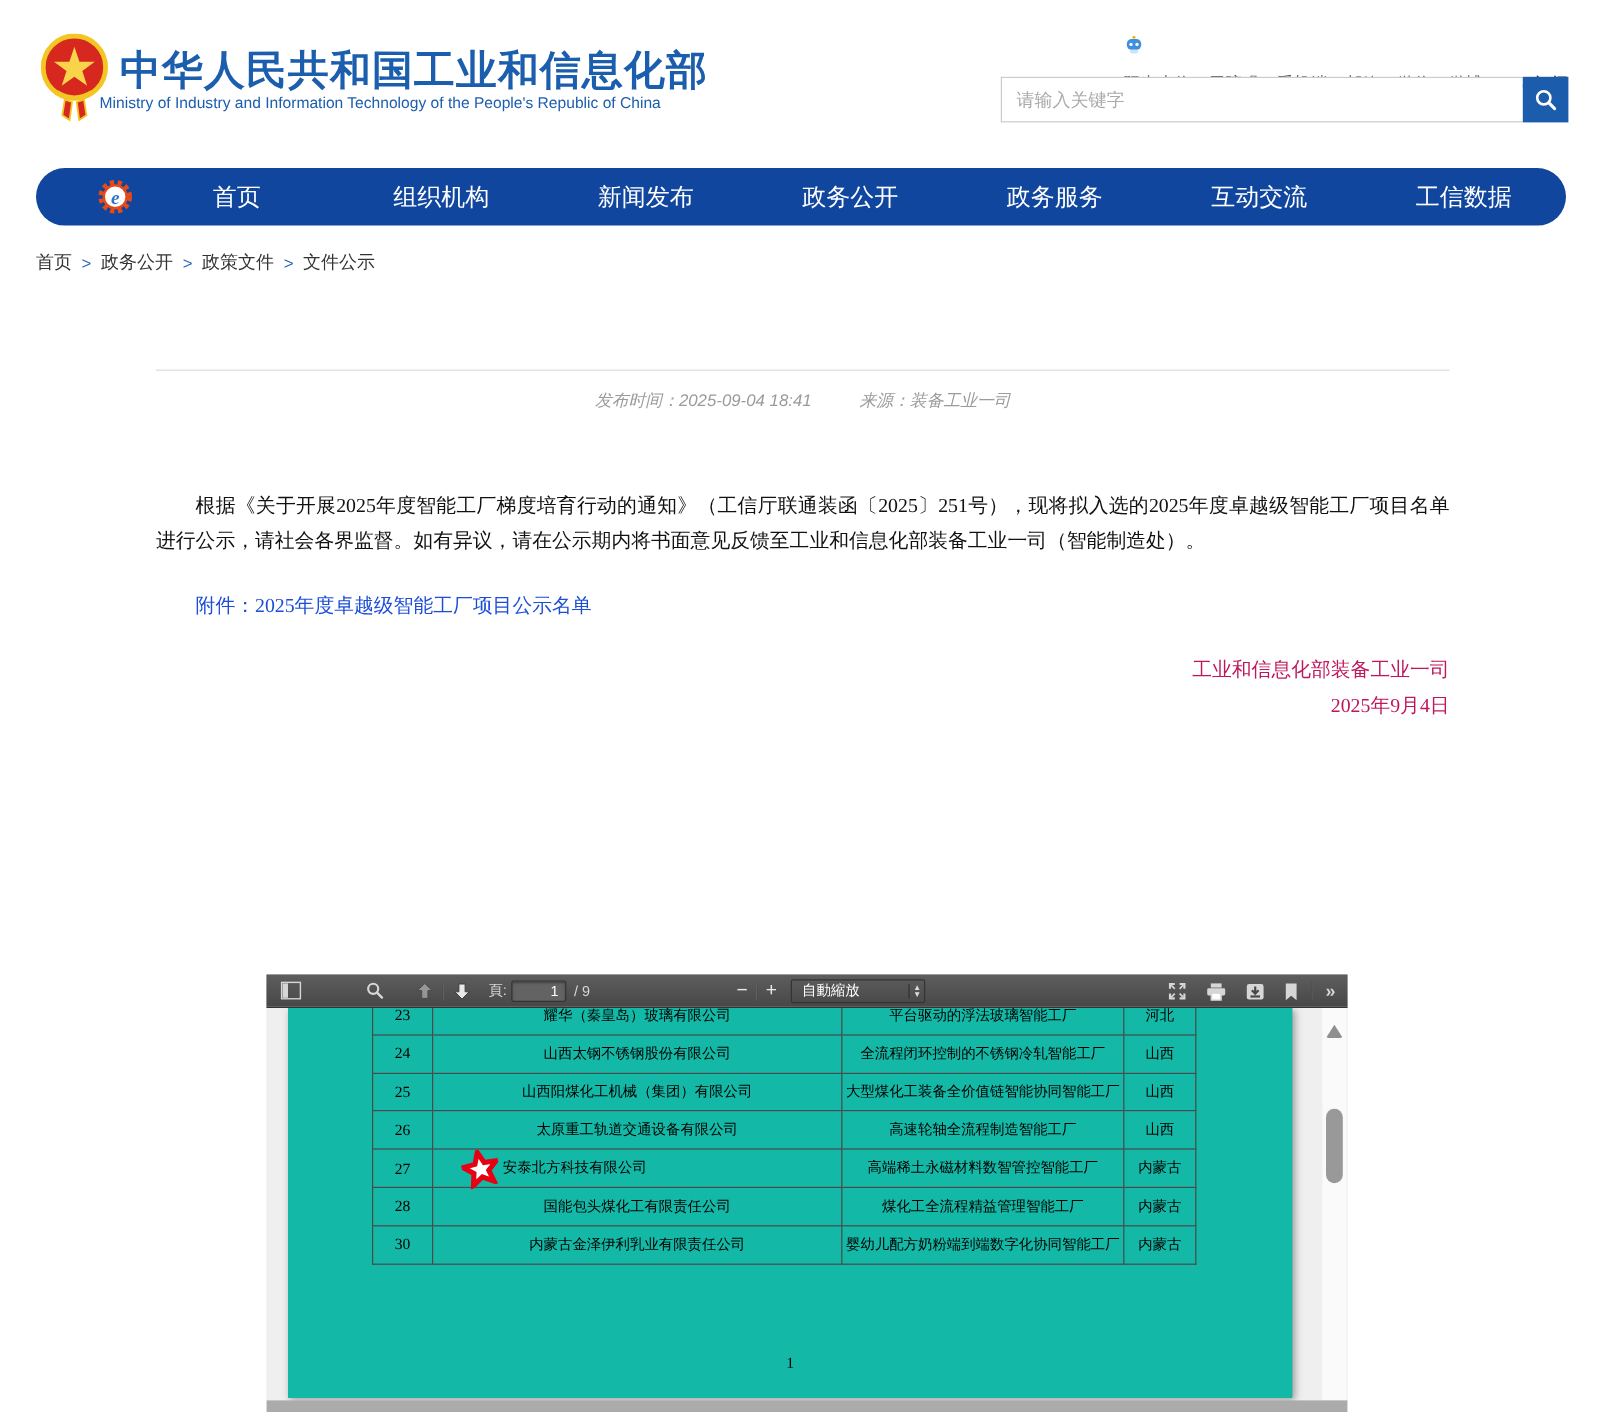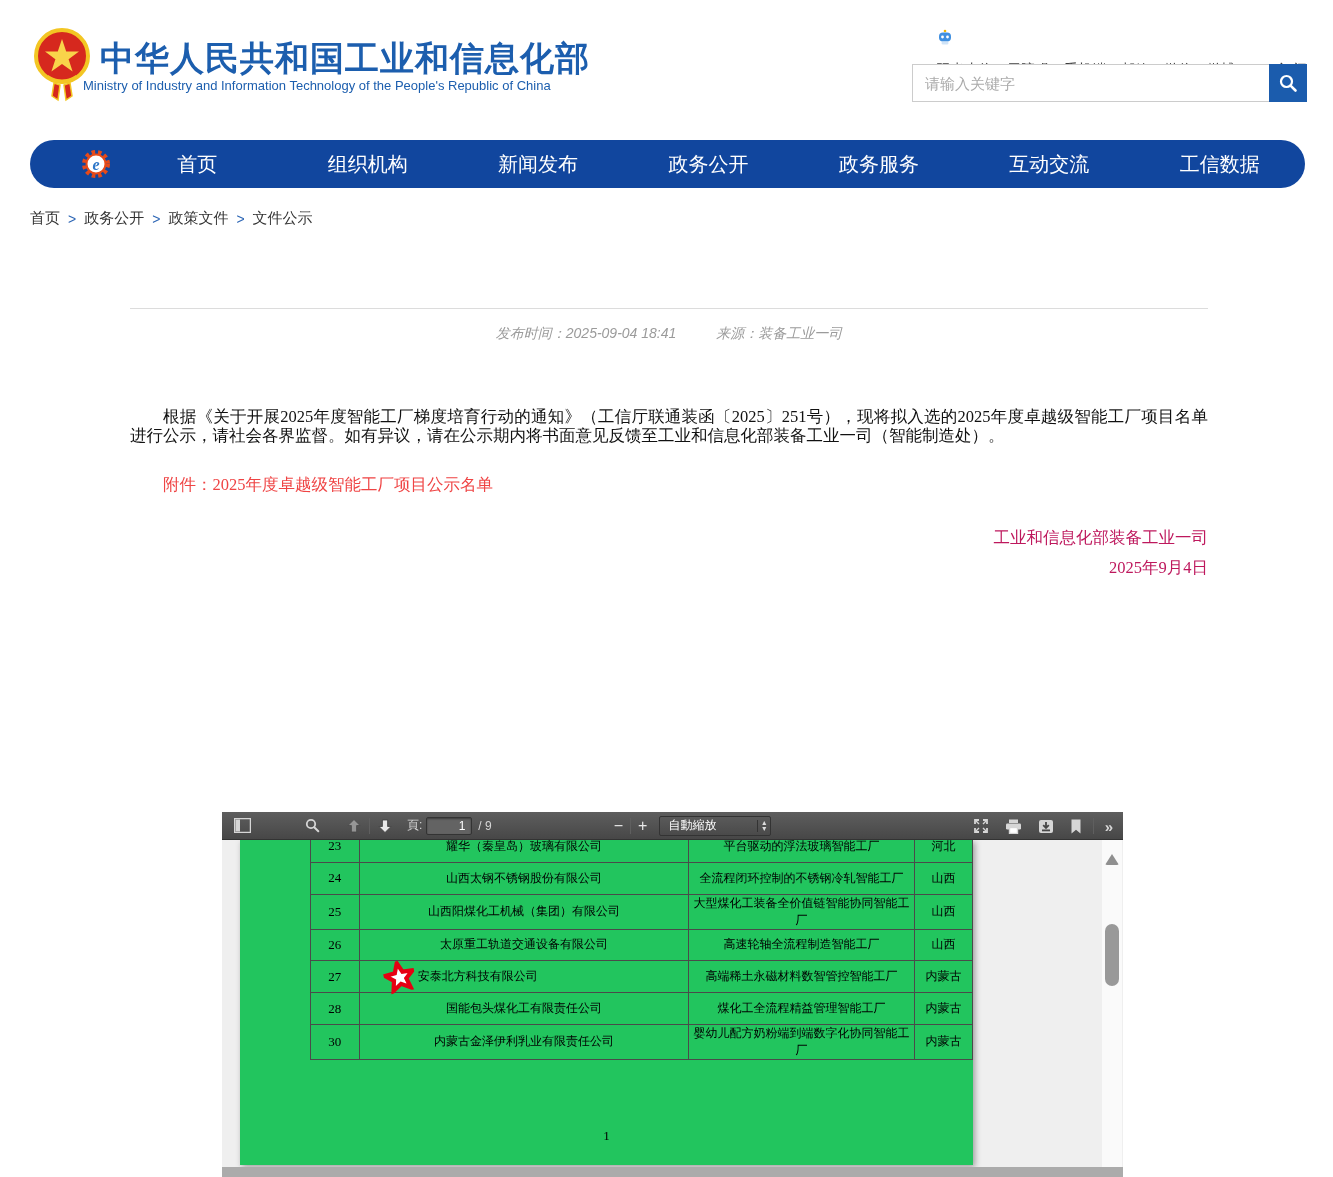--- a/index.html
+++ b/index.html
@@ -7,21 +7,21 @@
   .canvas { position:relative; width:1333px; height:1177px; background:#fff; overflow:hidden; }
 
   
   .header { position:absolute; top:0; left:0; width:1333px; height:130px; background:#fff; }
   .emblem { position:absolute; left:34px; top:28px; width:56px; height:74px; }
   .site-title { position:absolute; left:100px; top:36px; color:#1c5eae; font-size:34px; font-weight:bold; letter-spacing:1px; white-space:nowrap; }
   .site-subtitle { position:absolute; left:83px; top:78px; color:#1c5eae; font-size:13px; white-space:nowrap; }
   .quick-links { position:absolute; right:26px; top:28px; display:flex; align-items:flex-start; gap:15px; font-size:14px; color:#3d3d3d;flex-direction:column; }
   .quick-links a { color:#3d3d3d; text-decoration:none; white-space:nowrap; }
   .robot-ic { width:18px; height:18px; display:inline-block; vertical-align:middle; }
-  .search-wrap { position:absolute; right:26px; top:64px; width:395px; height:38px; display:flex; }
+  .search-wrap { position:absolute; right:26px; top:64px; width:473px; height:38px; display:flex; }
   .search-input { flex:1; height:38px; border:1px solid #ccc; border-right:none; padding:0 12px; font-size:15px; color:#333; outline:none; }
   .search-input::placeholder { color:#aaa; }
   .search-btn { width:38px; height:38px; background:#1b5cad; border:none; cursor:pointer; display:flex; align-items:center; justify-content:center; }
 
   
   .nav { position:absolute; left:30px; top:140px; width:1275px; height:48px; background:#11469e; border-radius:26px; display:flex; align-items:center; }
   .nav-logo { margin-left:50px; width:32px; height:32px; flex:0 0 auto; }
   .nav-items { flex:1; display:flex; }
   .nav-items a { flex:1; text-align:center; color:#fff; font-size:20px; text-decoration:none; white-space:nowrap; }
 
@@ -29,41 +29,41 @@
   .breadcrumb { position:absolute; left:30px; top:209px; font-size:15px; color:#333; display:flex; align-items:center; gap:8px; }
   .breadcrumb a { color:#333; text-decoration:none; }
   .bc-sep { color:#2d66b5; font-size:14px; }
 
   
   .article { position:absolute; left:130px; top:280px; width:1078px; font-family:"Liberation Serif","DejaVu Serif",serif; }
   .art-title { text-align:center; font-size:26px; font-weight:bold; color:#222; font-family:"Liberation Sans","DejaVu Sans",sans-serif; }
   .art-hr { border:none; border-top:1px solid #dcdcdc; margin-top:28px; }
   .art-meta { text-align:center; margin-top:16px; font-size:14px; color:#9b9b9b; font-family:"Liberation Sans","DejaVu Sans",sans-serif; }
   .art-meta span { margin:0 18px;font-style:italic; }
-  .art-body { margin-top:64px; font-size:16.5px; color:#111; line-height:19px; text-align:justify; }
+  .art-body { margin-top:64px; font-size:16.5px; color:#111; line-height:29px; text-align:justify; }
   .art-body .para { text-indent:2em; }
   .art-lines { margin-top:27px; font-size:16.5px; color:#111; line-height:29.5px; padding-left:2em; }
-  .art-attach { margin-top:29px; font-size:16.5px; color:#ef4444; padding-left:2em; text-decoration:none; display:block; }
+  .art-attach { margin-top:29px; font-size:16.5px; color:#1d4ed8; padding-left:2em; text-decoration:none; display:block; }
   .art-sign { margin-top:27px; text-align:right; font-size:16.5px; color:#be185d; line-height:30px; }
 
   
   .pdf { position:absolute; left:222px; top:812px; width:901px; height:365px; }
   .pdf-toolbar { position:relative; height:28px; background:linear-gradient(#5e5e5e,#474747); border-bottom:1px solid #333; display:flex; align-items:center; color:#d6d6d6; font-size:12px; }
   .tb-btn { background:none; border:none; cursor:pointer; padding:2px 4px; display:flex; align-items:center; justify-content:center; }
   .tb-sep { width:1px; height:16px; background:#333; border-right:1px solid #5f5f5f; margin:0 3px; }
   .tb-label { margin:0 4px 0 10px; color:#d6d6d6; }
   .page-input { width:46px; height:18px; background:#636363; border:1px solid #333; border-radius:2px; color:#fff; font-size:12px; text-align:right; padding-right:6px; box-shadow:inset 0 1px 2px rgba(0,0,0,.4); }
   .page-total { margin-left:6px; color:#d6d6d6; }
   .zoom-sel { margin-left:8px; height:20px; min-width:112px; background:linear-gradient(#5a5a5a,#4a4a4a); border:1px solid #333; border-radius:2px; color:#fff; display:flex; align-items:center; padding:0 4px 0 8px; cursor:pointer; }
   .zoom-sel .zs-txt { flex:1; }
   .zs-spin { display:flex; flex-direction:column; line-height:6px; font-size:8px; color:#ddd; border-left:1px solid #333; padding-left:4px; margin-left:6px; }
   .tb-right { position:absolute; right:6px; top:0; height:28px; display:flex; align-items:center; }
   .tb-more { font-size:15px; color:#d6d6d6; font-weight:bold; }
   .pdf-body { position:relative; height:337px; background:#efefef; overflow:hidden; }
-  .pdf-page { position:absolute; left:18px; top:0; width:733px; height:325px; background:#22c55e; box-shadow:2px 2px 6px rgba(0,0,0,.35); overflow:hidden; }
+  .pdf-page { position:absolute; left:18px; top:0; width:837px; height:325px; background:#14b8a6; box-shadow:2px 2px 6px rgba(0,0,0,.35); overflow:hidden; }
   .pdf-footstrip { position:absolute; left:0; bottom:0; width:100%; height:10px; background:#ababab; }
   .scrollbar { position:absolute; right:1px; top:0; bottom:10px; width:20px; background:#fafafa; }
   .sb-up { position:absolute; top:14px; left:3px; width:0; height:0; border-left:7px solid transparent; border-right:7px solid transparent; border-bottom:11px solid #8f8f8f; border-radius:2px; }
   .sb-thumb { position:absolute; top:84px; left:3px; width:14px; height:62px; background:#999; border-radius:7px; }
 
   .pdf-table { position:absolute; left:70px; top:-10px; border-collapse:collapse; font-family:"Liberation Serif","DejaVu Serif",serif; }
   .pdf-table td { border:1px solid #4a4a4a; text-align:center; color:#000; height:31.8px; padding:0 2px; }
   .pdf-table .c-no { width:50px; font-size:13px; font-family:"Liberation Serif",serif; }
   .pdf-table .c-company { width:341px; font-size:12px; position:relative; }
   .pdf-table .c-project { width:235px; font-size:12px; }

